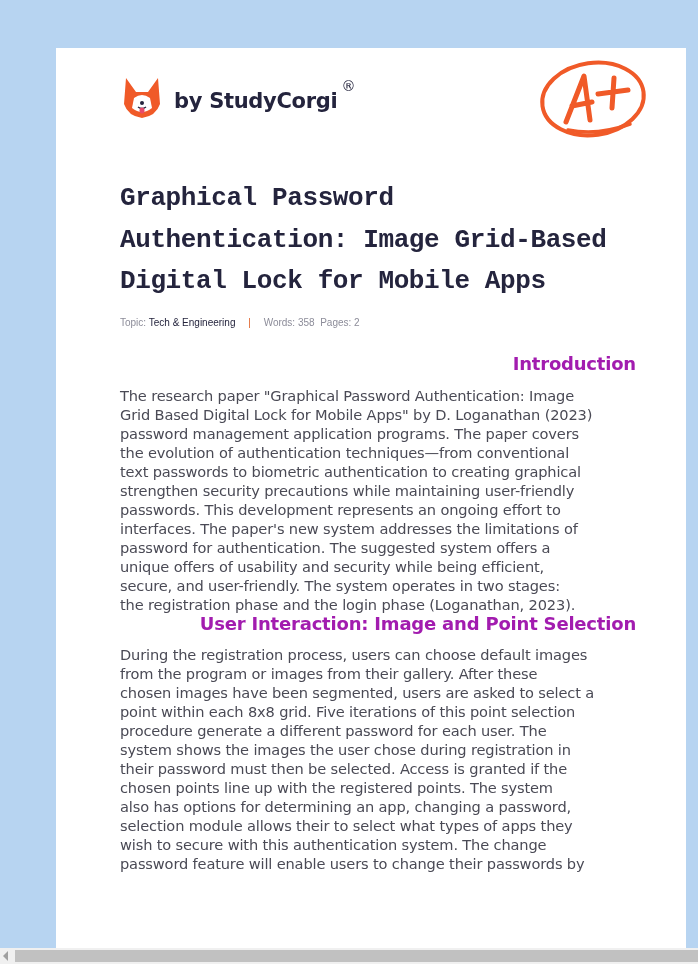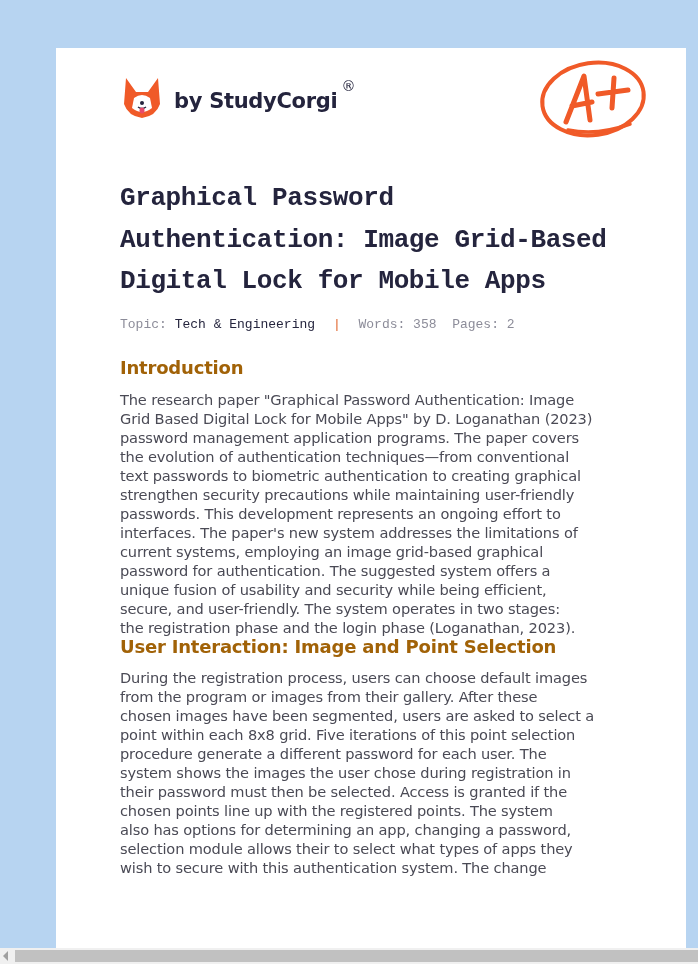--- a/index.html
+++ b/index.html
@@ -5,24 +5,24 @@
   html, body { margin:0; padding:0; }
   body { width:698px; height:964px; background:#b7d4f1; position:relative; overflow:hidden; font-family:"Liberation Sans", sans-serif; }
   .card { position:absolute; left:56px; top:48px; width:630px; height:910px; background:#fff; border-radius:0 0 8px 8px; overflow:hidden; }
   .logo { position:absolute; left:66px; top:28px; display:flex; align-items:center; }
   .corgi { width:40px; height:44px; }
   .brand { font-family:"DejaVu Sans", sans-serif; font-weight:bold; font-size:21px; color:#24243d; margin-left:12px; margin-top:6px; letter-spacing:-0.3px; }
   .reg { font-size:14px; color:#24243d; position:relative; top:-12px; margin-left:4px; font-family:"DejaVu Sans", sans-serif; }
   .grade { position:absolute; left:482px; top:10px; width:110px; height:82px; }
   .content { position:absolute; left:64px; top:130px; width:516px; }
   h1 { font-family:Liberation Mono, monospace; font-weight:bold; font-size:26px; line-height:41.5px; color:#24243d; margin:0; letter-spacing:-0.4px; }
-  .meta { font-family:Liberation Mono, monospace; font-size:13px; color:#8c8c99; margin-top:14px; }
+  .meta { font-family:Liberation Sans, sans-serif; font-size:10px; color:#8c8c99; margin-top:14px; }
   .meta .topic { color:#24243d; }
   .meta .sep { color:#e0632a; margin:0 10px; }
-  h2 { font-family:"DejaVu Sans", sans-serif; font-weight:bold; font-size:18px; color:#a16207; margin:0; letter-spacing:-0.2px; }
+  h2 { font-family:"DejaVu Sans", sans-serif; font-weight:bold; font-size:18px; color:#a21caf; margin:0; letter-spacing:-0.2px;text-align:right; }
   .p { font-family:"DejaVu Sans", sans-serif; font-size:14.6px; line-height:19px; color:#4a4a55; margin:0; letter-spacing:-0.15px; }
   .scrollbar { position:absolute; left:0; top:948px; width:698px; height:16px; background:#f0f0f0; }
   .scroll-arrow { position:absolute; left:3px; top:3px; width:0; height:0; border-top:5px solid transparent; border-bottom:5px solid transparent; border-right:5px solid #a0a0a0; }
   .scroll-thumb { position:absolute; left:15px; top:2px; width:683px; height:12px; background:#c1c1c1; }
 </style>
 </head>
 <body>
 
 <div class="card">
   <div class="logo">
@@ -61,40 +61,40 @@
     <h2 style="margin-top:25px;">Introduction</h2>
     <div style="margin-top:12px;" id="sec0">
         <div class="p">The research paper "Graphical Password Authentication: Image</div>
         <div class="p">Grid Based Digital Lock for Mobile Apps" by D. Loganathan (2023)</div>
         <div class="p">password management application programs. The paper covers</div>
         <div class="p">the evolution of authentication techniques—from conventional</div>
         <div class="p">text passwords to biometric authentication to creating graphical</div>
         <div class="p">strengthen security precautions while maintaining user-friendly</div>
         <div class="p">passwords. This development represents an ongoing effort to</div>
         <div class="p">interfaces. The paper's new system addresses the limitations of</div>
-        <div class="p">current systems, employing an image grid-based graphical</div>
         <div class="p">password for authentication. The suggested system offers a</div>
-        <div class="p">unique fusion of usability and security while being efficient,</div>
+        <div class="p">unique offers of usability and security while being efficient,</div>
         <div class="p">secure, and user-friendly. The system operates in two stages:</div>
         <div class="p">the registration phase and the login phase (Loganathan, 2023).</div>
       </div>
 
     <h2 style="margin-top:-1px;">User Interaction: Image and Point Selection</h2>
     <div style="margin-top:11px;" id="sec1">
         <div class="p">During the registration process, users can choose default images</div>
         <div class="p">from the program or images from their gallery. After these</div>
         <div class="p">chosen images have been segmented, users are asked to select a</div>
         <div class="p">point within each 8x8 grid. Five iterations of this point selection</div>
         <div class="p">procedure generate a different password for each user. The</div>
         <div class="p">system shows the images the user chose during registration in</div>
         <div class="p">their password must then be selected. Access is granted if the</div>
         <div class="p">chosen points line up with the registered points. The system</div>
         <div class="p">also has options for determining an app, changing a password,</div>
         <div class="p">selection module allows their to select what types of apps they</div>
         <div class="p">wish to secure with this authentication system. The change</div>
+        <div class="p">password feature will enable users to change their passwords by</div>
       </div>
   </div>
 </div>
 
 <div class="scrollbar">
   <div class="scroll-arrow"></div>
   <div class="scroll-thumb"></div>
 </div>
 
 </body></html>

